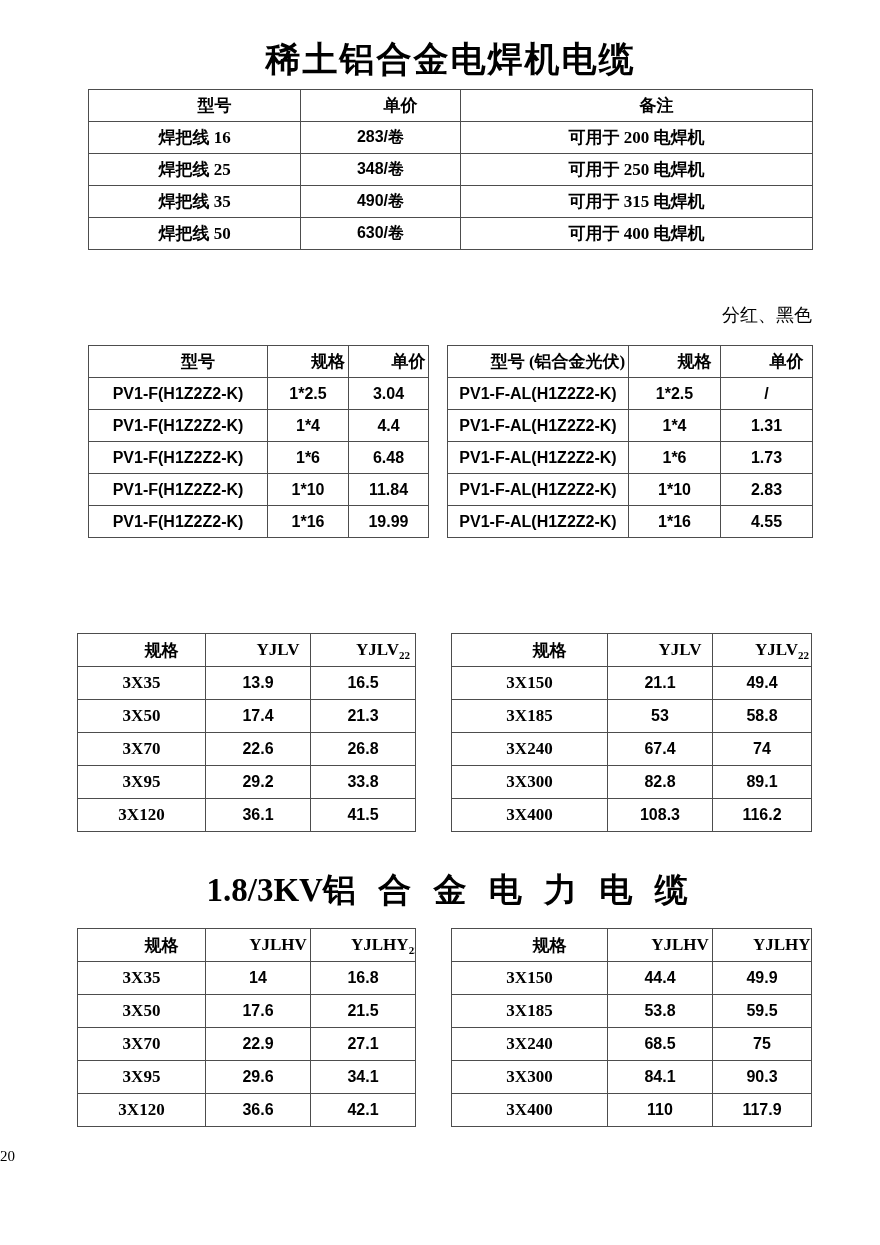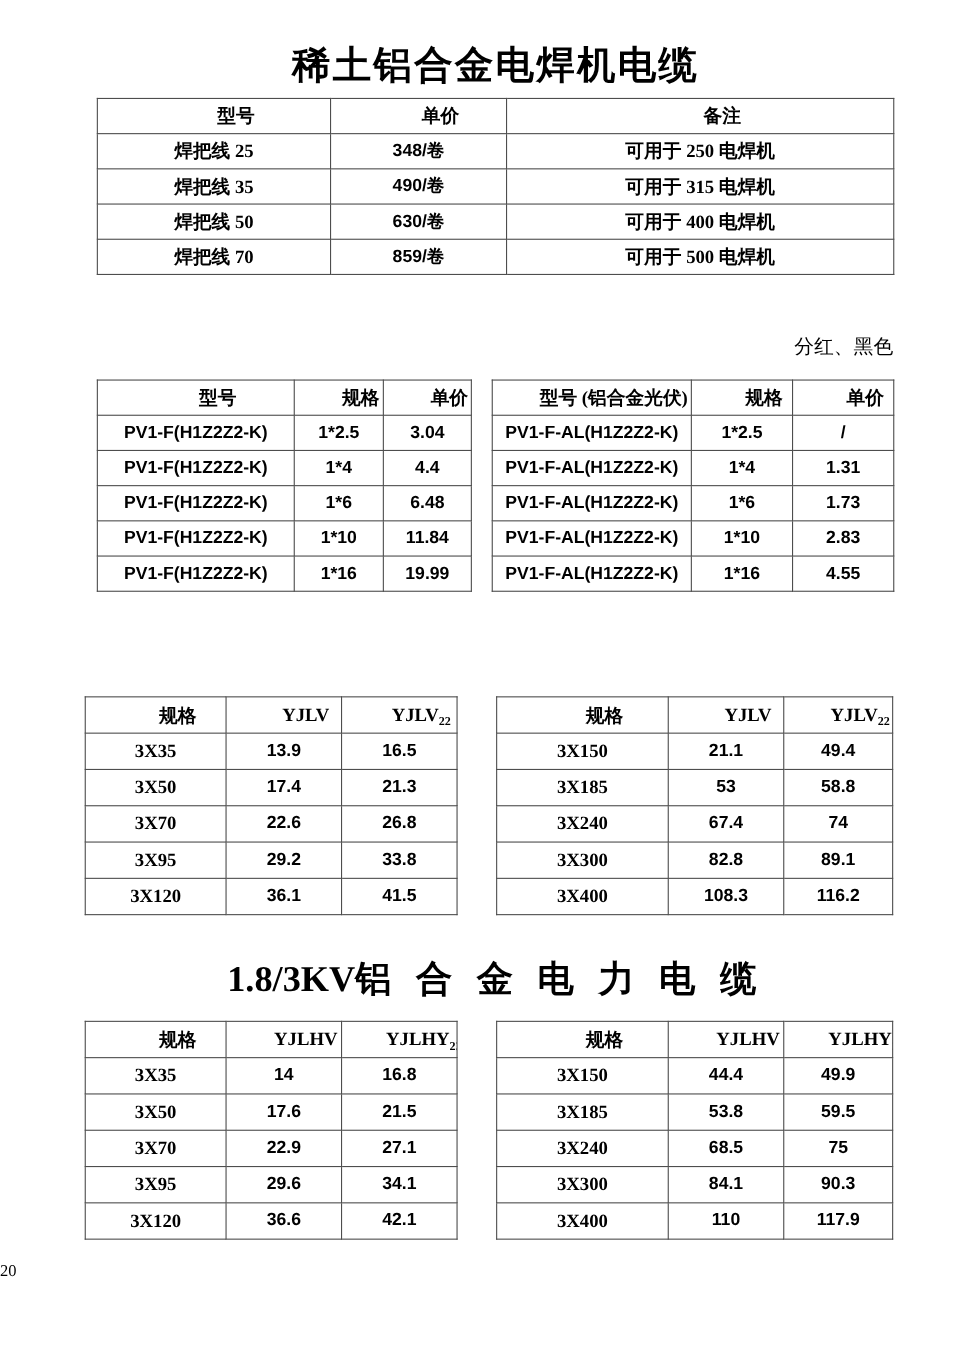--- a/index.html
+++ b/index.html
@@ -59,44 +59,44 @@
       </colgroup>
     <thead>
       <tr>
         <th>型号</th>
         <th>单价</th>
         <th>备注</th>
       </tr>
     </thead>
     <tbody>
 
+        <tr>
+          <td class="cn">焊把线 16</td>
+          <td class="num">283/卷</td>
+          <td class="cn">可用于 200 电焊机</td>
+        </tr>
 
         <tr>
           <td class="cn">焊把线 25</td>
           <td class="num">348/卷</td>
           <td class="cn">可用于 250 电焊机</td>
         </tr>
 
         <tr>
           <td class="cn">焊把线 35</td>
           <td class="num">490/卷</td>
           <td class="cn">可用于 315 电焊机</td>
         </tr>
 
         <tr>
           <td class="cn">焊把线 50</td>
           <td class="num">630/卷</td>
           <td class="cn">可用于 400 电焊机</td>
         </tr>
 
-        <tr>
-          <td class="cn">焊把线 70</td>
-          <td class="num">859/卷</td>
-          <td class="cn">可用于 500 电焊机</td>
-        </tr>
       </tbody>
   </table>
 
   <div class="side-note">分红、黑色</div>
 
   <table class="tbl-s2-left">
     <colgroup>
         <col class="w179">
         <col class="w81">
         <col class="w80">

